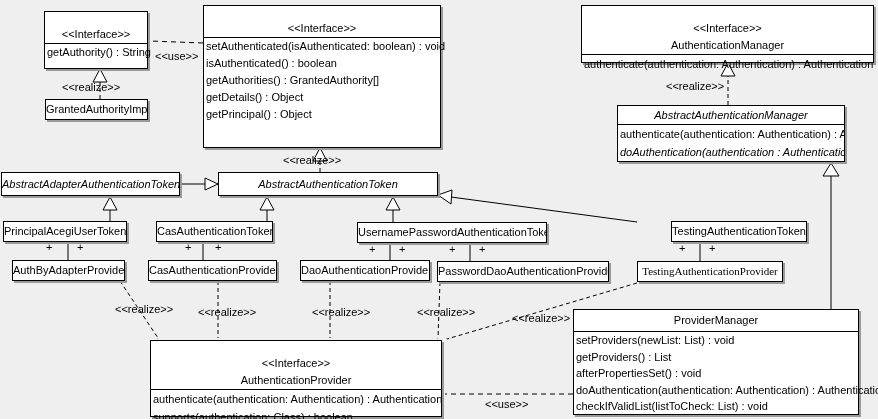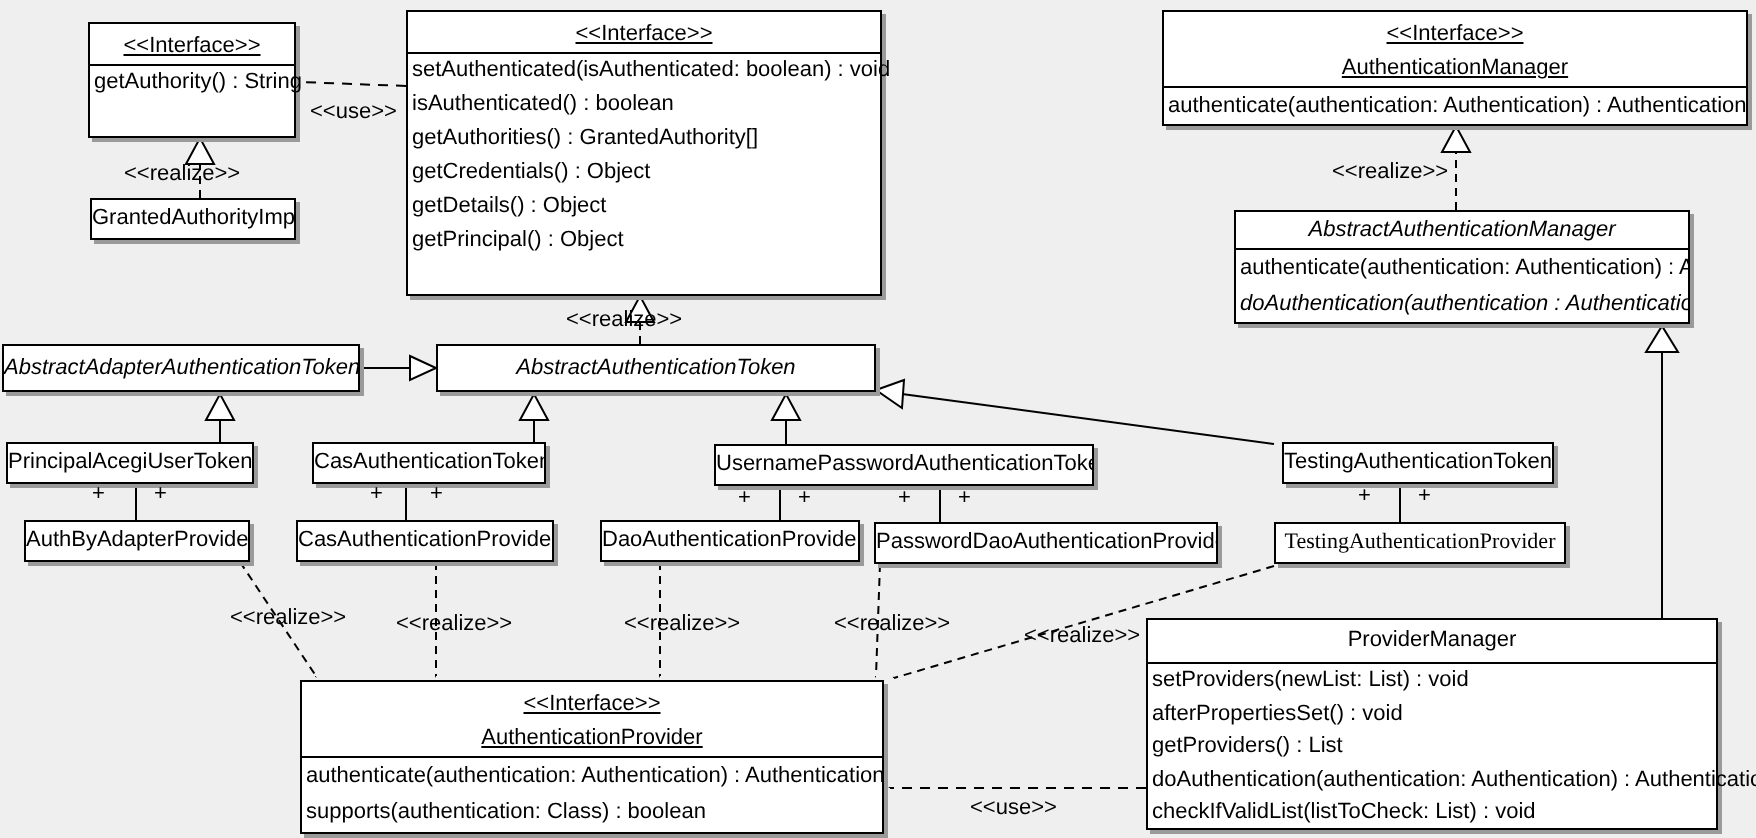--- a/index.html
+++ b/index.html
@@ -7,21 +7,21 @@
     position:relative;width:878px;height:419px;background:#efefef;
     font-family:"Liberation Sans",sans-serif;font-size:11px;color:#000;
     overflow:hidden;
   }
   #wires{position:absolute;left:0;top:0;width:878px;height:419px;z-index:1;}
   .cls{
     position:absolute;box-sizing:border-box;background:#fff;
     border:1px solid #000;box-shadow:2px 2px 0 #9a9a9a;z-index:2;
   }
   .hdr{border-bottom:1px solid #000;text-align:center;}
-  .hdr2{padding-top:3px;text-decoration:underline;}
+  .hdr2{padding-top:14px;}
   .hdr2 div{line-height:17px;}
   .hdr1 div{line-height:18px;}
   .pm-h div{line-height:21px;}
   .m{line-height:17px;padding:0 2px;white-space:nowrap;}
   .m18{line-height:18px;}
   .m16{line-height:16.5px;}
   .one{text-align:center;line-height:19px;white-space:nowrap;overflow:hidden;}
   .abs-name{font-style:italic;}
   .clip{overflow:hidden;}
   .edge-label{position:absolute;z-index:3;white-space:nowrap;text-align:center;}
@@ -120,21 +120,20 @@
     <span>GrantedAuthorityImpl</span>
   </div>
 
   <div class="cls" style="left:203px;top:5px;width:238px;height:143px;">
     <div class="hdr hdr2">
       <div>&lt;&lt;Interface&gt;&gt;</div>
     </div>
     <div class="m">setAuthenticated(isAuthenticated: boolean) : void</div>
     <div class="m">isAuthenticated() : boolean</div>
     <div class="m">getAuthorities() : GrantedAuthority[]</div>
-    <div class="m">getCredentials() : Object</div>
     <div class="m">getDetails() : Object</div>
     <div class="m">getPrincipal() : Object</div>
   </div>
 
   <div class="cls" style="left:581px;top:5px;width:293px;height:58px;">
     <div class="hdr hdr2">
       <div>&lt;&lt;Interface&gt;&gt;</div>
       <div>AuthenticationManager</div>
     </div>
     <div class="m m18">authenticate(authentication: Authentication) : Authentication</div>
@@ -161,21 +160,21 @@
   </div>
 
   <div class="cls one" style="left:156px;top:221px;width:117px;height:21px;">
     <span>CasAuthenticationToken</span>
   </div>
 
   <div class="cls one" style="left:357px;top:222px;width:190px;height:21px;">
     <span>UsernamePasswordAuthenticationToken</span>
   </div>
 
-  <div class="cls one" style="left:641px;top:221px;width:136px;height:21px;">
+  <div class="cls one" style="left:671px;top:221px;width:136px;height:21px;">
     <span>TestingAuthenticationToken</span>
   </div>
 
   <div class="cls one" style="left:12px;top:260px;width:113px;height:21px;">
     <span>AuthByAdapterProvider</span>
   </div>
 
   <div class="cls one" style="left:148px;top:260px;width:129px;height:21px;">
     <span>CasAuthenticationProvider</span>
   </div>
@@ -199,22 +198,22 @@
     </div>
     <div class="m m18">authenticate(authentication: Authentication) : Authentication</div>
     <div class="m m18">supports(authentication: Class) : boolean</div>
   </div>
 
   <div class="cls" style="left:573px;top:309px;width:286px;height:106px;">
     <div class="hdr pm-h">
       <div>ProviderManager</div>
     </div>
     <div class="m m16">setProviders(newList: List) : void</div>
+    <div class="m m16">getProviders() : List</div>
     <div class="m m16">afterPropertiesSet() : void</div>
-    <div class="m m16">getProviders() : List</div>
     <div class="m m16">doAuthentication(authentication: Authentication) : Authentication</div>
     <div class="m m16">checkIfValidList(listToCheck: List) : void</div>
   </div>
 
   <span class="edge-label" style="left:155px;top:50px;">&lt;&lt;use&gt;&gt;</span>
   <span class="edge-label" style="left:62px;top:81px;">&lt;&lt;realize&gt;&gt;</span>
   <span class="edge-label" style="left:283px;top:154px;">&lt;&lt;realize&gt;&gt;</span>
   <span class="edge-label" style="left:666px;top:80px;">&lt;&lt;realize&gt;&gt;</span>
   <span class="edge-label" style="left:115px;top:303px;">&lt;&lt;realize&gt;&gt;</span>
   <span class="edge-label" style="left:198px;top:306px;">&lt;&lt;realize&gt;&gt;</span>

